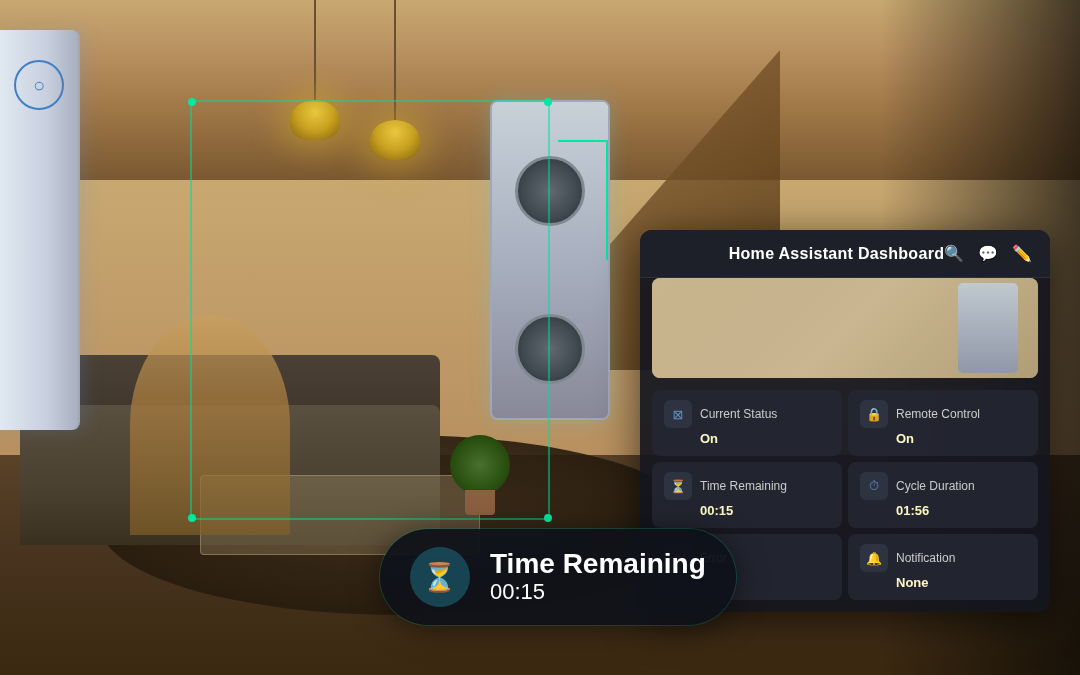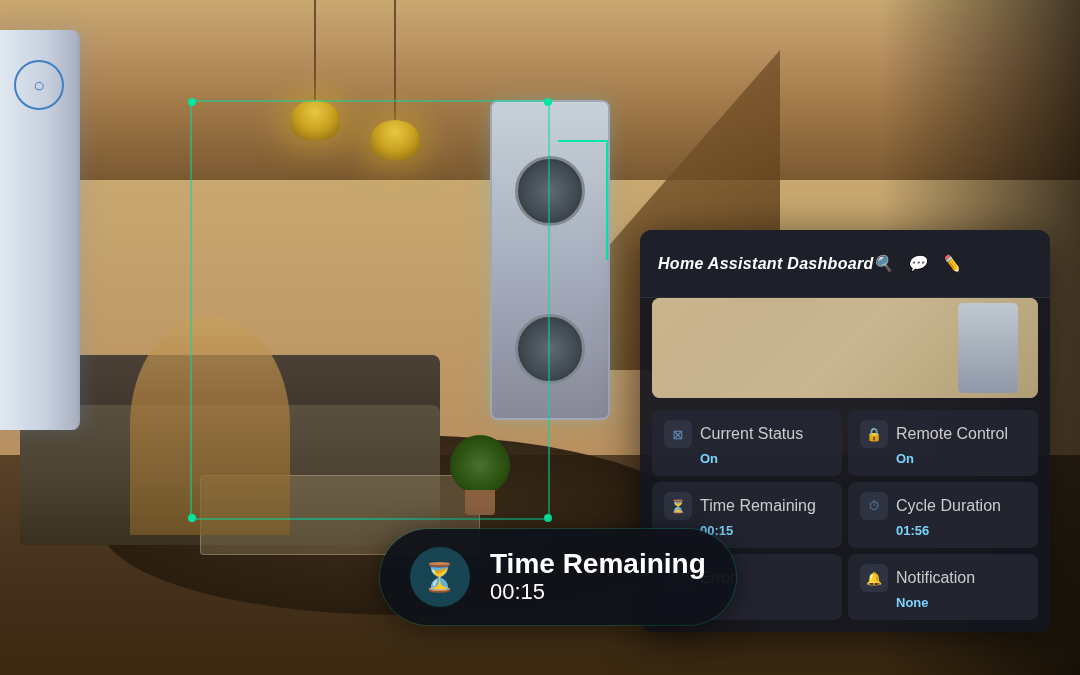--- a/index.html
+++ b/index.html
@@ -261,25 +261,24 @@
       background: rgba(20, 22, 30, 0.92);
       border-radius: 12px;
       overflow: hidden;
       z-index: 10;
       box-shadow: 0 8px 40px rgba(0,0,0,0.6);
     }
 
     .dashboard-header {
       display: flex;
       align-items: center;
-      justify-content: flex-start;
-      padding: 24px 18px;
+      justify-content: flex-end;
+      padding: 14px 18px;
       background: rgba(30, 32, 42, 0.95);
       border-bottom: 1px solid rgba(255,255,255,0.08);
-      font-style: italic;
     }
 
     .dashboard-title {
       color: #ffffff;
       font-size: 16px;
       font-weight: 600;
       letter-spacing: 0.3px;
     }
 
     .dashboard-icons {
@@ -358,26 +357,26 @@
       display: flex;
       align-items: center;
       justify-content: center;
       color: #6090c0;
       font-size: 13px;
       flex-shrink: 0;
     }
 
     .status-card-label {
       color: #cccccc;
-      font-size: 16px;
+      font-size: 12px;
       font-weight: 500;
     }
 
     .status-card-value {
-      color: #7dd3fc;
+      color: #fef9c3;
       font-size: 13px;
       font-weight: 600;
       margin-left: 36px;
     }
 
     
     .time-tooltip {
       position: absolute;
       bottom: 50px;
       left: 380px;

